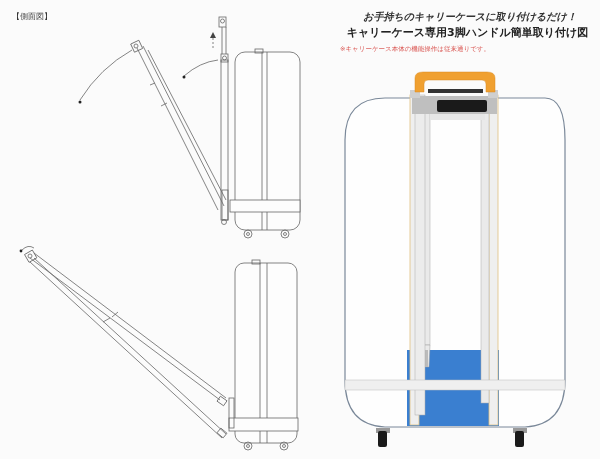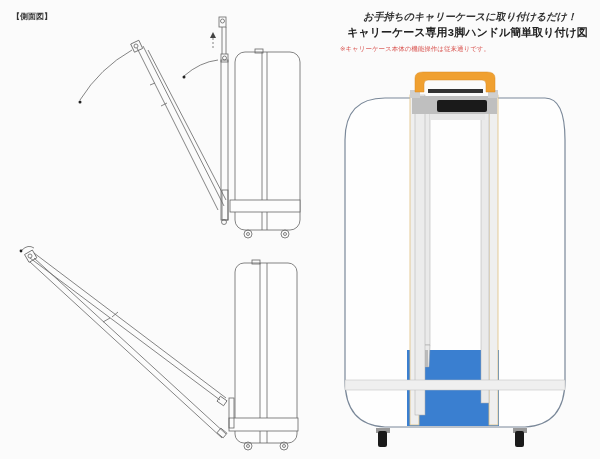--- a/index.html
+++ b/index.html
@@ -1,19 +1,19 @@
 <!DOCTYPE html>
 <html><head>
 <meta charset="utf-8">
 <style>
   html, body { margin:0; padding:0; }
   body { width:600px; height:459px; background:#fbfbfb; position:relative; overflow:hidden; font-family:"DejaVu Sans", sans-serif; }
-  .side-label { position:absolute; left:12px; top:11px; font-size:8px; color:#333; letter-spacing:0px;font-weight:bold; }
+  .side-label { position:absolute; left:12px; top:11px; font-size:8px; color:#333; letter-spacing:0px; }
   .subtitle { position:absolute; left:340px; top:10px; width:260px; text-align:center; font-size:10px; font-style:italic; font-weight:bold; color:#333; }
-  .title { position:absolute; left:335px; top:25px; width:265px; text-align:center; font-size:11px; font-weight:bold; color:#222;font-family:Liberation Mono, monospace; }
+  .title { position:absolute; left:335px; top:25px; width:265px; text-align:center; font-size:11px; font-weight:bold; color:#222; }
   .note { position:absolute; left:340px; top:45px; width:260px; font-size:6.5px; color:#d9534f; }
   svg { position:absolute; left:0; top:0; }
 </style>
 </head>
 <body>
 
 <div class="side-label">【側面図】</div>
 <div class="subtitle">お手持ちのキャリーケースに取り付けるだけ！</div>
 <div class="title">キャリーケース専用3脚ハンドル簡単取り付け図</div>
 <div class="note">※キャリーケース本体の機能操作は従来通りです。</div>

